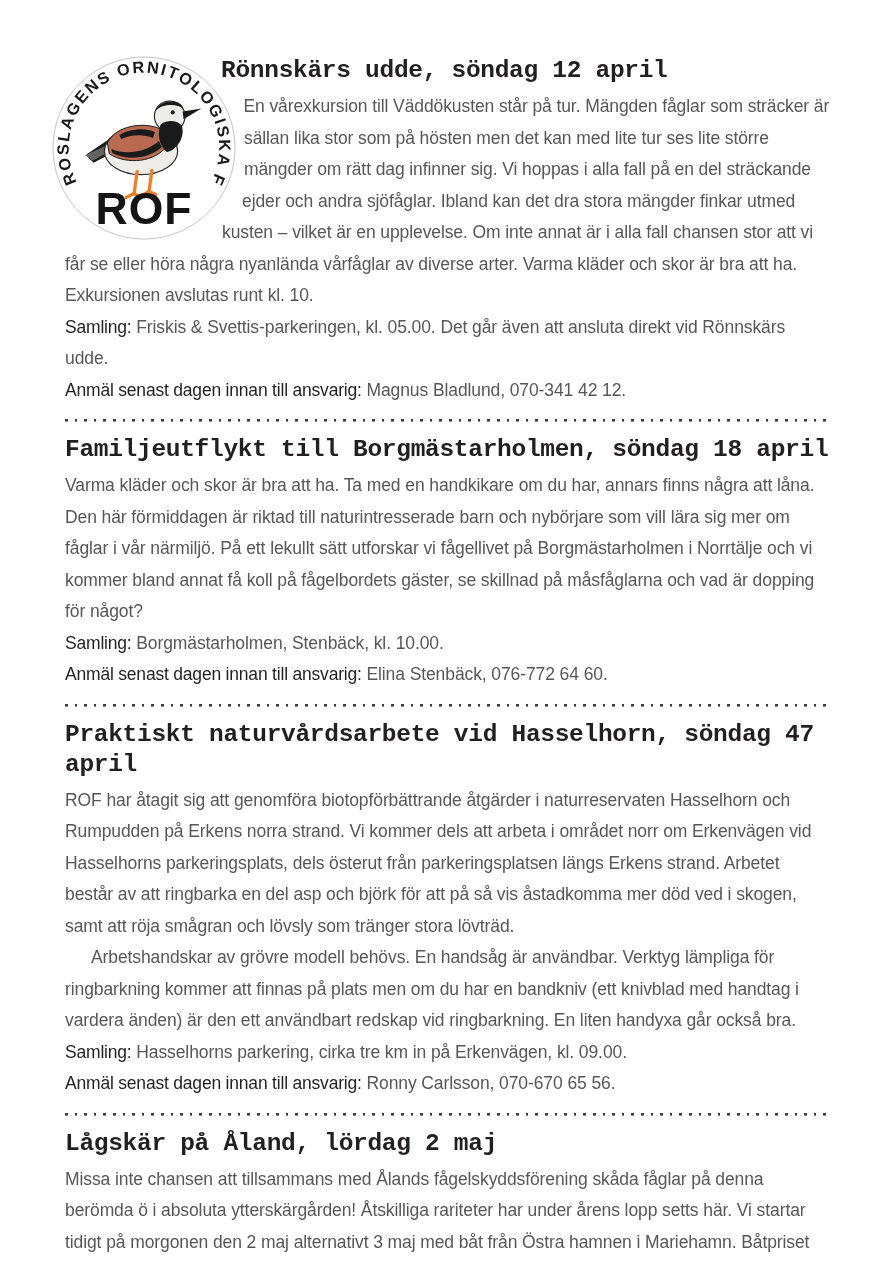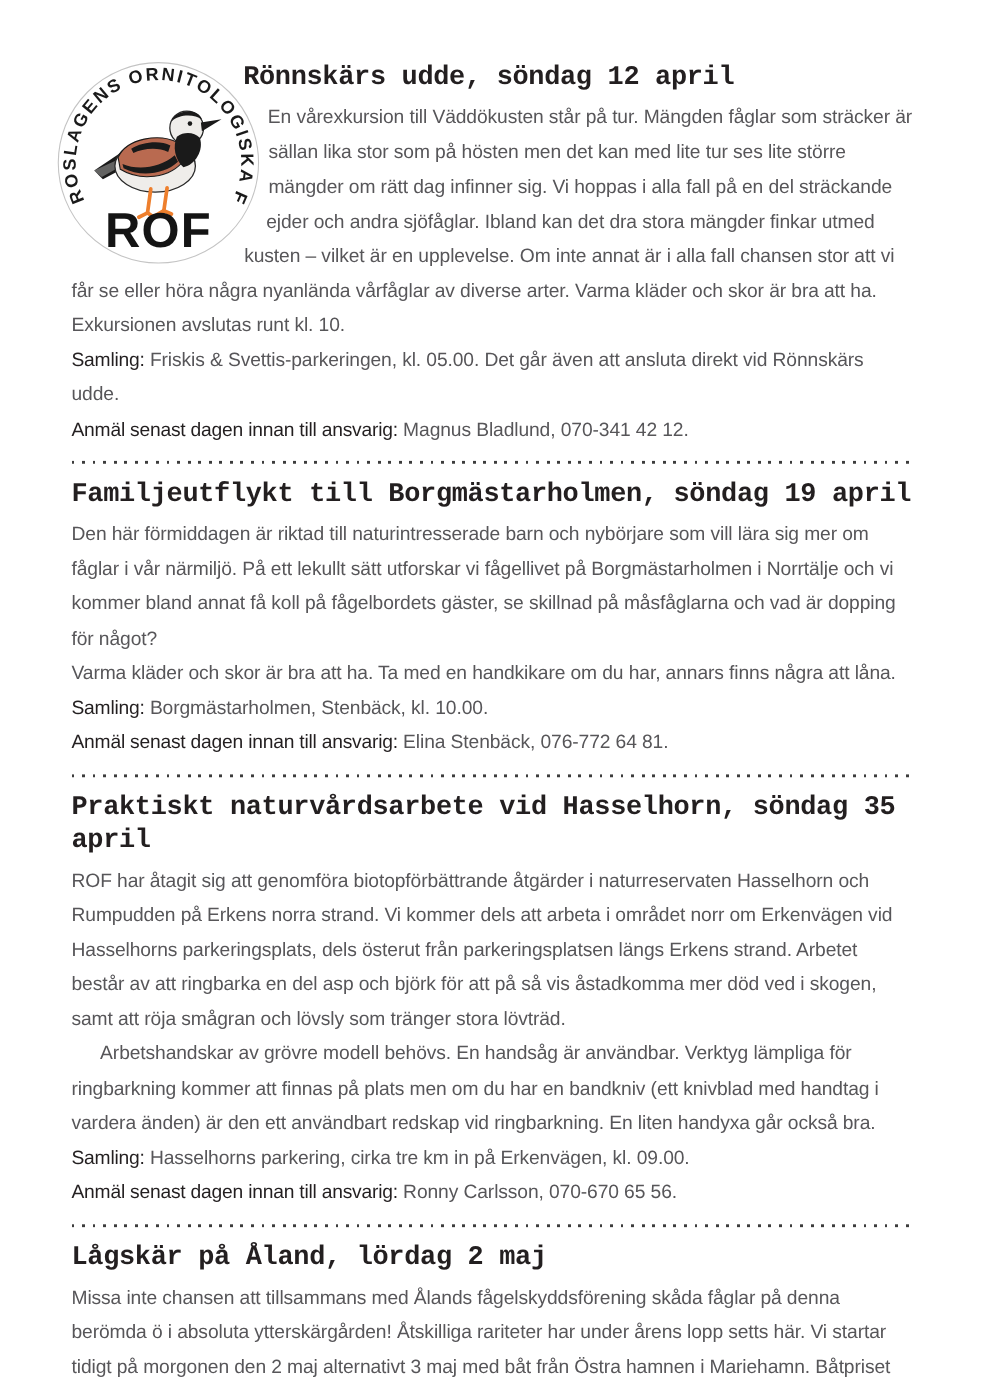--- a/index.html
+++ b/index.html
@@ -97,31 +97,31 @@
 
     <h2 class="sec1-title">Rönnskärs udde, söndag 12 april</h2>
     <p class="centered">En vårexkursion till Väddökusten står på tur. Mängden fåglar som sträcker är sällan lika stor som på hösten men det kan med lite tur ses lite större mängder om rätt dag infinner sig. Vi hoppas i alla fall på en del sträckande ejder och andra sjöfåglar. Ibland kan det dra stora mängder finkar utmed kusten – vilket är en upplevelse. Om inte annat är i alla fall chansen stor att vi får se eller höra några nyanlända vårfåglar av diverse arter. Varma kläder och skor är bra att ha. Exkursionen avslutas runt kl. 10.</p>
     <p class="meta"><strong>Samling:</strong> <span>Friskis &amp; Svettis-parkeringen, kl. 05.00. Det går även att ansluta direkt vid Rönnskärs udde.</span></p>
     <p class="meta"><strong>Anmäl senast dagen innan till ansvarig:</strong> <span>Magnus Bladlund, 070-341 42 12.</span></p>
   </section>
 
   <div class="dotted-rule"></div>
 
   <section>
-    <h2>Familjeutflykt till Borgmästarholmen, söndag 19 april</h2>
+    <h2>Familjeutflykt till Borgmästarholmen, söndag 18 april</h2>
+    <p>Varma kläder och skor är bra att ha. Ta med en handkikare om du har, annars finns några att låna.</p>
     <p>Den här förmiddagen är riktad till naturintresserade barn och nybörjare som vill lära sig mer om fåglar i vår närmiljö. På ett lekullt sätt utforskar vi fågellivet på Borgmästarholmen i Norrtälje och vi kommer bland annat få koll på fågelbordets gäster, se skillnad på måsfåglarna och vad är dopping för något?</p>
-    <p>Varma kläder och skor är bra att ha. Ta med en handkikare om du har, annars finns några att låna.</p>
     <p class="meta"><strong>Samling:</strong> <span>Borgmästarholmen, Stenbäck, kl. 10.00.</span></p>
-    <p class="meta"><strong>Anmäl senast dagen innan till ansvarig:</strong> <span>Elina Stenbäck, 076-772 64 81.</span></p>
+    <p class="meta"><strong>Anmäl senast dagen innan till ansvarig:</strong> <span>Elina Stenbäck, 076-772 64 60.</span></p>
   </section>
 
   <div class="dotted-rule"></div>
 
   <section>
-    <h2>Praktiskt naturvårdsarbete vid Hasselhorn, söndag 35 april</h2>
+    <h2>Praktiskt naturvårdsarbete vid Hasselhorn, söndag 47 april</h2>
     <p>ROF har åtagit sig att genomföra biotopförbättrande åtgärder i naturreservaten Hasselhorn och Rumpudden på Erkens norra strand. Vi kommer dels att arbeta i området norr om Erkenvägen vid Hasselhorns parkeringsplats, dels österut från parkeringsplatsen längs Erkens strand. Arbetet består av att ringbarka en del asp och björk för att på så vis åstadkomma mer död ved i skogen, samt att röja smågran och lövsly som tränger stora lövträd.</p>
     <p class="indent">Arbetshandskar av grövre modell behövs. En handsåg är användbar. Verktyg lämpliga för ringbarkning kommer att finnas på plats men om du har en bandkniv (ett knivblad med handtag i vardera änden) är den ett användbart redskap vid ringbarkning. En liten handyxa går också bra.</p>
     <p class="meta"><strong>Samling:</strong> <span>Hasselhorns parkering, cirka tre km in på Erkenvägen, kl. 09.00.</span></p>
     <p class="meta"><strong>Anmäl senast dagen innan till ansvarig:</strong> <span>Ronny Carlsson, 070-670 65 56.</span></p>
   </section>
 
   <div class="dotted-rule"></div>
 
   <section>
     <h2>Lågskär på Åland, lördag 2 maj</h2>

